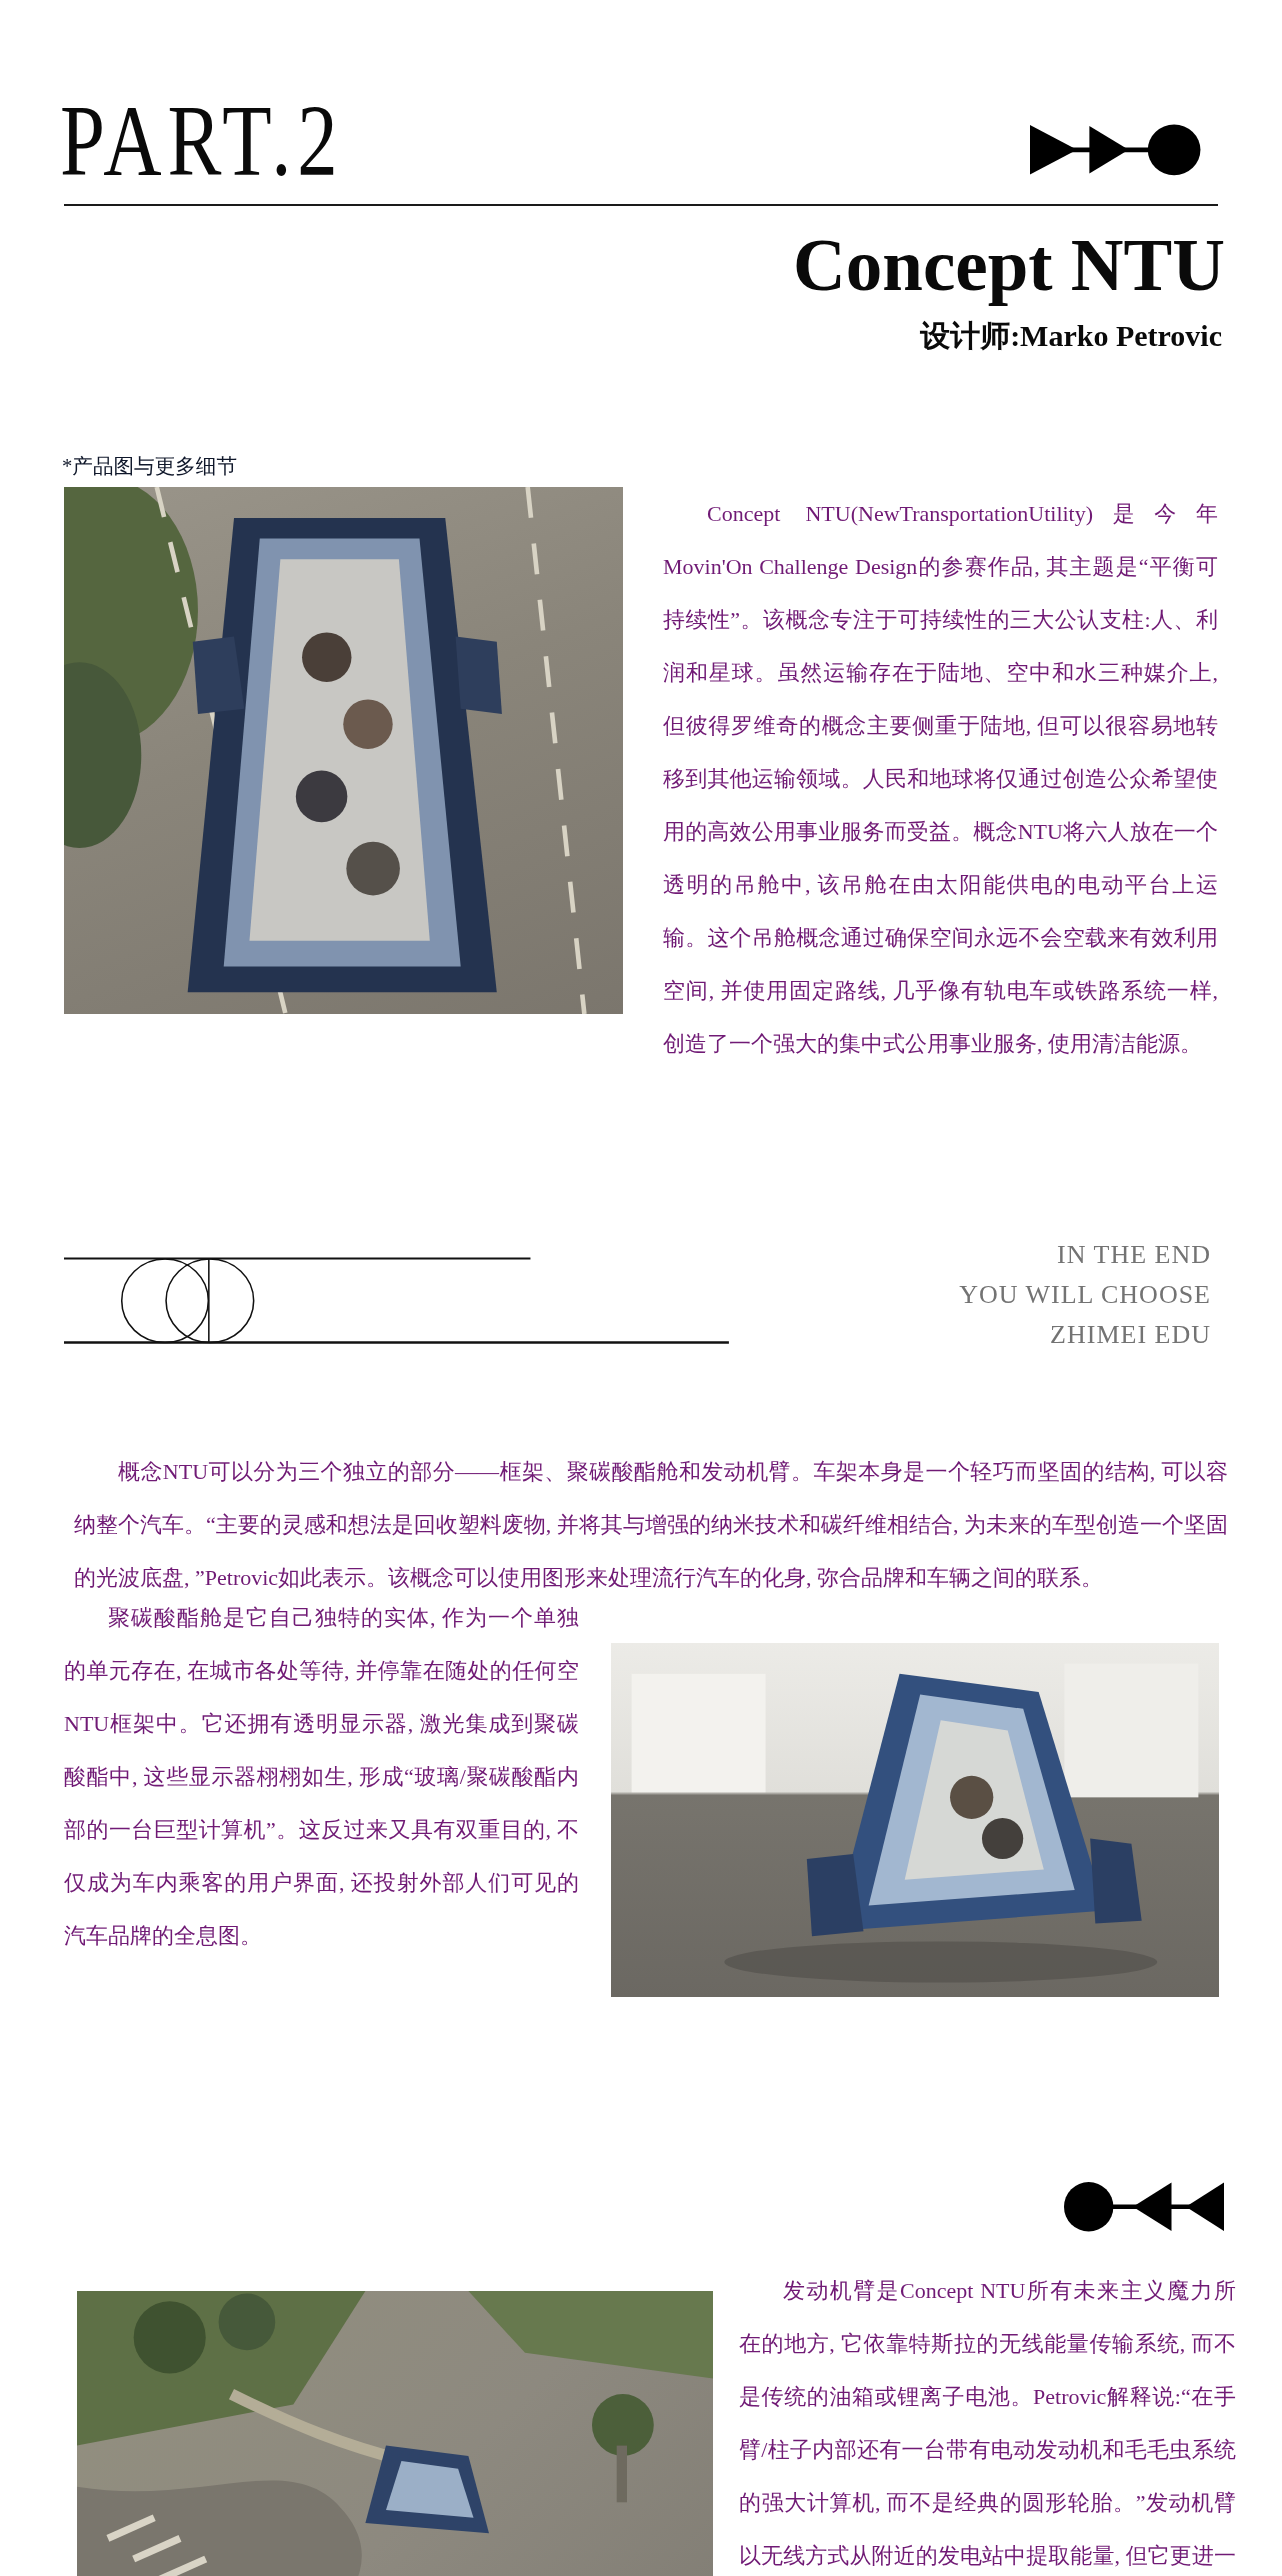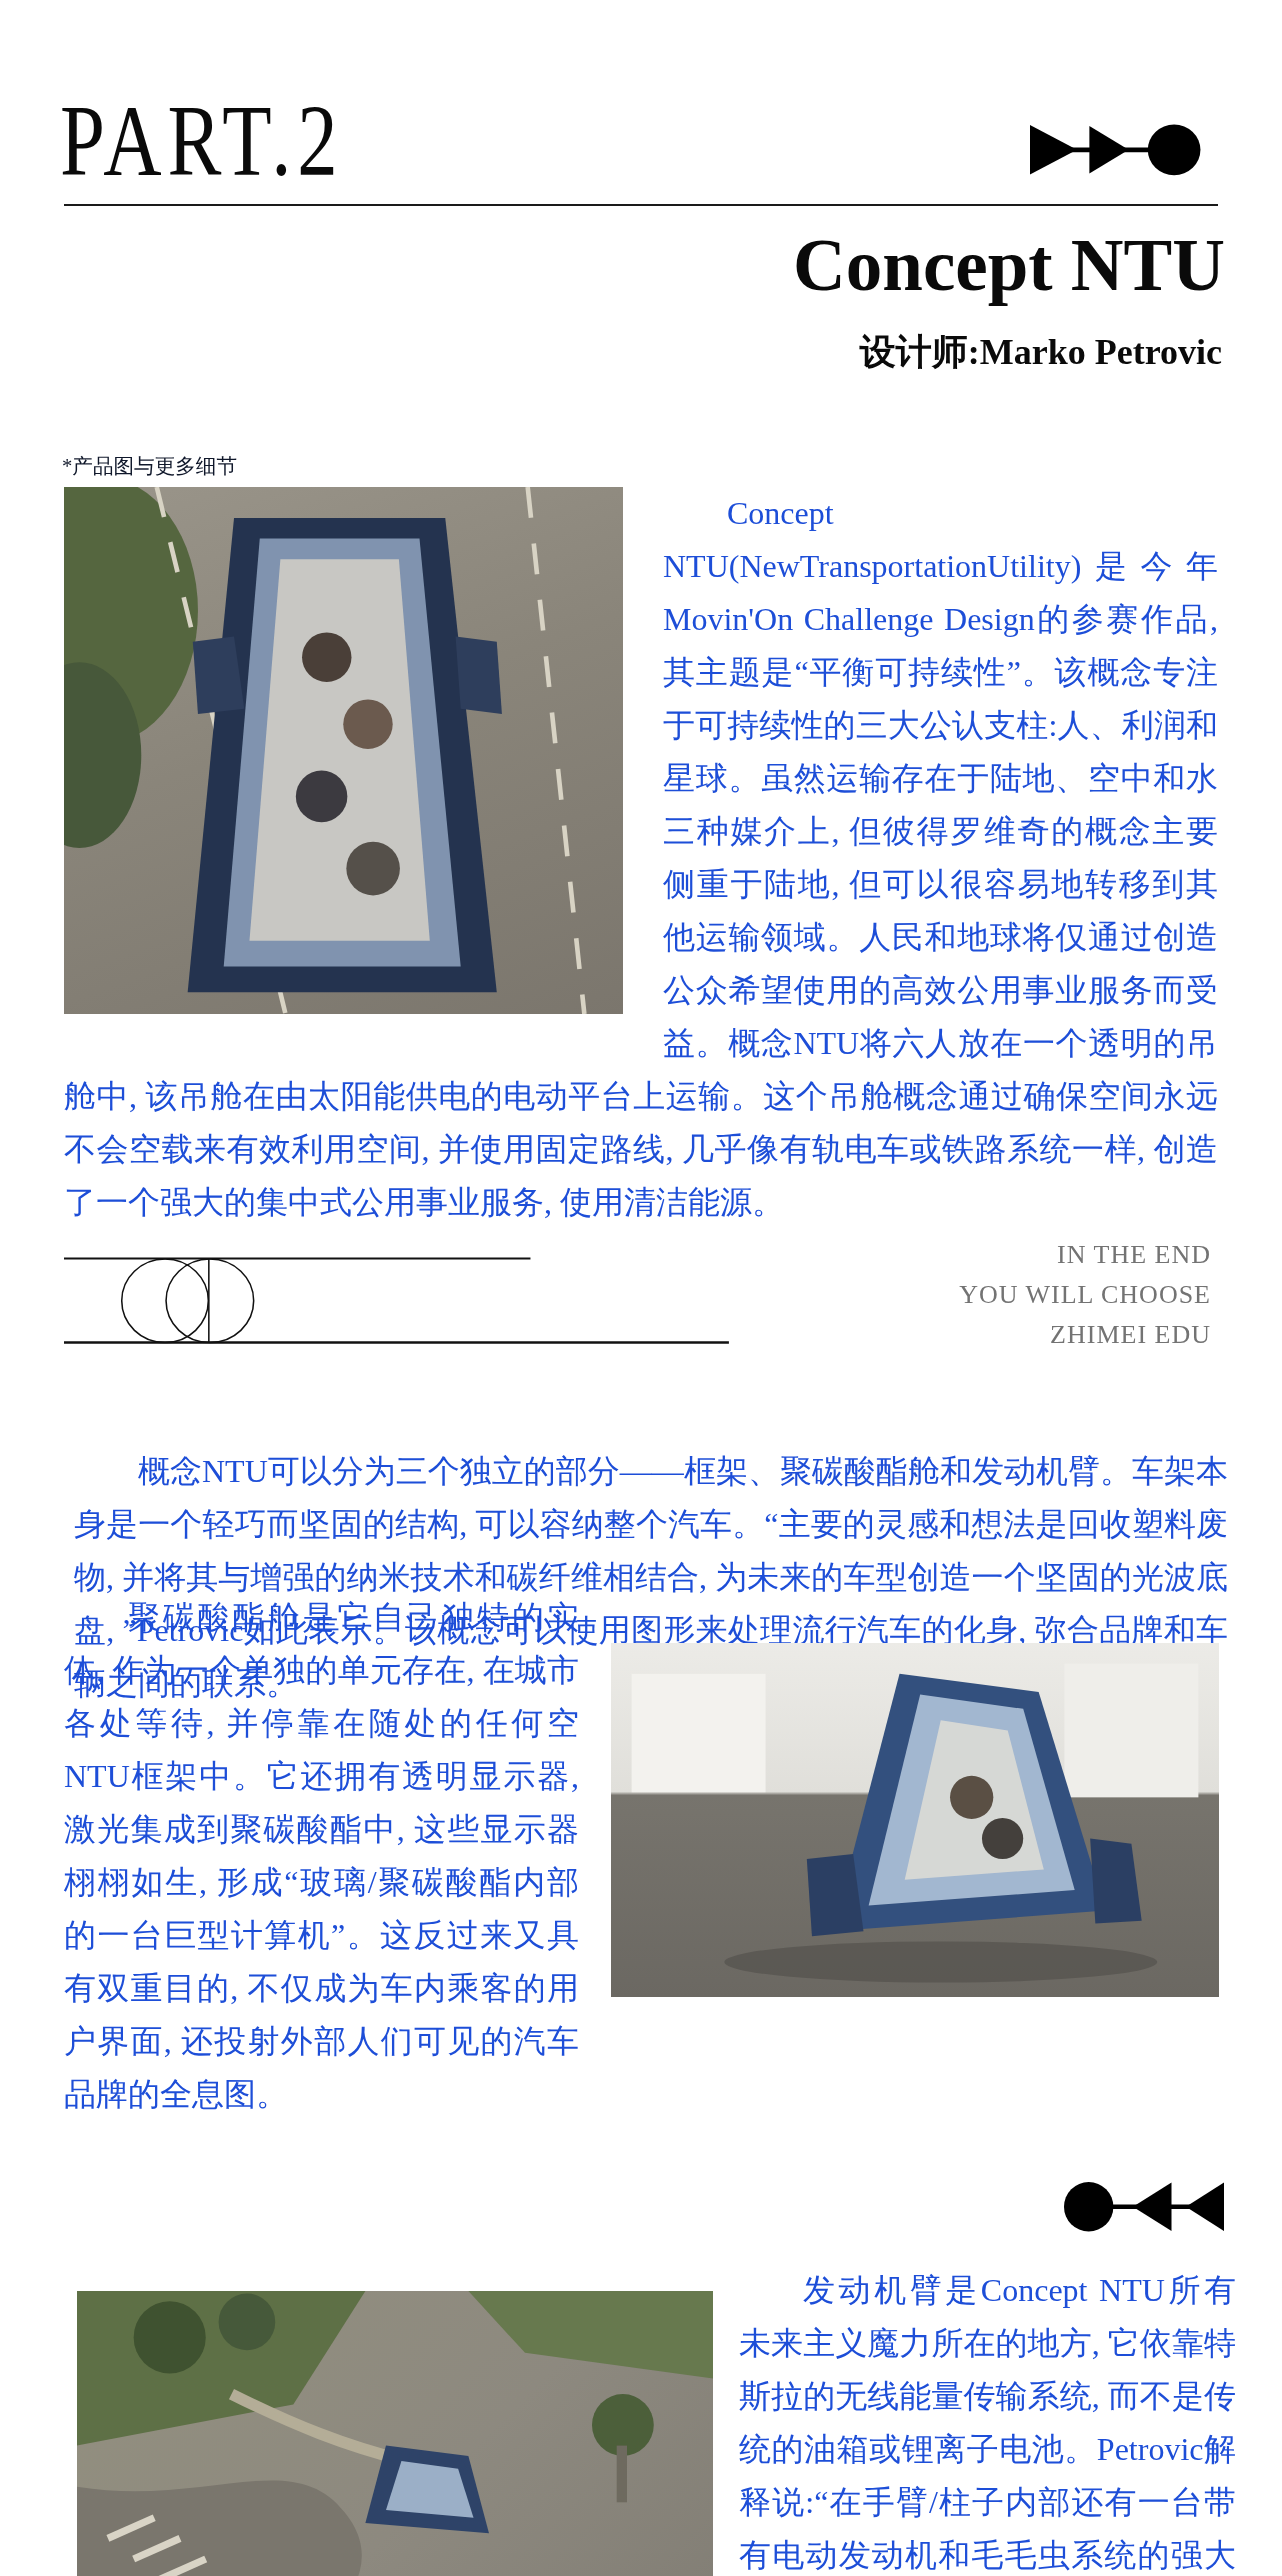--- a/index.html
+++ b/index.html
@@ -11,27 +11,27 @@
   
   .part-label{
     left:60px;top:91px;font-size:101px;line-height:1;font-weight:400;
     letter-spacing:7.2px;transform:scaleX(.80);transform-origin:left top;white-space:nowrap;
   }
   .head-rule{left:64px;top:204px;width:1154px;height:2.1px;background:#1a1a1a;}
   .page-title{
     right:58px;top:218px;font-size:73px;line-height:1.1;font-weight:bold;
     text-align:left;white-space:nowrap;margin-top:8px;
   }
-  .designer{right:61px;top:328px;font-size:36px;font-weight:bold;text-align:center;white-space:nowrap;}
+  .designer{right:61px;top:316px;font-size:30px;font-weight:bold;text-align:center;white-space:nowrap;}
   .small-cap{font-size:20.6px;line-height:1.2;color:#0f172a;}
   .cap-top{left:62px;top:454px;}
   
   .bodytext{
-    font-size:32px;line-height:53px;text-align:justify;text-justify:inter-ideograph;
-    color:#1d4ed8;
+    font-size:22px;line-height:53px;text-align:justify;text-justify:inter-ideograph;
+    color:#701a75;
   }
   .indent{text-indent:2em;}
   .sec1{left:64px;top:487px;width:1154px;}
   .sec1 .heroFloat{float:left;width:559px;height:527px;margin:0 40px 15.5px 0;}
   .p2{left:64px;top:1435px;width:1154px;}
   .sec3text{left:64px;top:1591px;width:515px;}
   .sec4text{left:739px;top:2264px;width:497px;}
   
   .divider-quote{
     right:72px;top:1235px;font-size:26px;line-height:40px;text-align:right;

